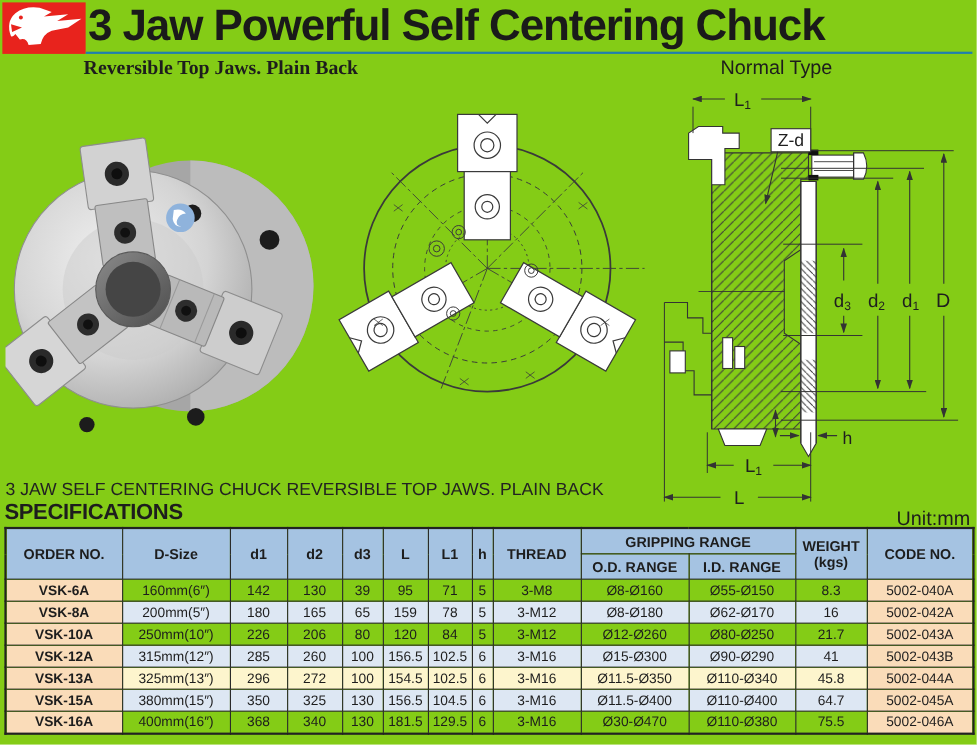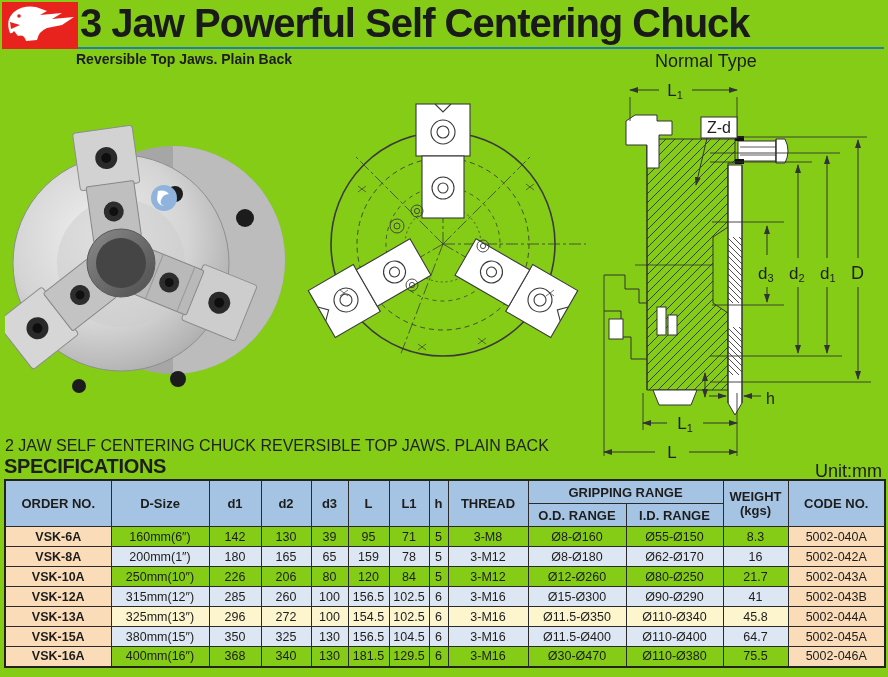--- a/index.html
+++ b/index.html
@@ -8,21 +8,21 @@
     --side-col-bg:#fadcb9; --highlight-bg:#fdf5cd; --border-dark:#222;
   }
   html,body{margin:0;padding:0;background:#fff;}
   .page{position:relative;width:888px;height:677px;background:#84cc16;overflow:hidden;
         font-family:"Liberation Sans",sans-serif;color:#1d1d1d;}
   .logo{position:absolute;left:2px;top:2px;width:76px;height:47px;}
   .title{position:absolute;left:80px;top:1px;font-size:40px;font-weight:bold;
          letter-spacing:-1px;color:#1a1a1a;white-space:nowrap;}
   .title-rule{position:absolute;left:78px;top:47px;width:806px;height:2px;
               background:var(--accent-rule);}
-  .sub-left{position:absolute;left:76px;top:51px;font-size:14px;font-weight:bold;}
+  .sub-left{position:absolute;left:76px;top:51px;font-size:18px;font-weight:bold;font-family:Liberation Serif, serif;}
   .sub-right{position:absolute;left:655px;top:51px;font-size:18px;font-weight:normal;}
   .fig{position:absolute;}
   .desc-line{position:absolute;left:5px;top:437px;font-size:16px;color:#222;white-space:nowrap;}
   .spec-title{position:absolute;left:4px;top:455px;font-size:20px;font-weight:bold;letter-spacing:-0.3px;}
   .unit-note{position:absolute;right:6px;top:461px;font-size:18px;}
   table.spec{position:absolute;left:4px;top:479px;width:880px;border-collapse:collapse;
              table-layout:fixed;font-size:12.5px;}
   table.spec{border:2px solid var(--border-dark);}
   table.spec th,table.spec td{border:1px solid #2a2a2a;text-align:center;padding:0;
              overflow:hidden;white-space:nowrap;}
@@ -272,21 +272,21 @@
     <text x="124" y="58" font-size="16" text-anchor="middle">Z-d</text>
     <text x="163" y="204" font-size="17"><tspan>d</tspan><tspan font-size="11" dy="3">3</tspan></text>
     <text x="194" y="204" font-size="17"><tspan>d</tspan><tspan font-size="11" dy="3">2</tspan></text>
     <text x="225" y="204" font-size="17"><tspan>d</tspan><tspan font-size="11" dy="3">1</tspan></text>
     <text x="256" y="204" font-size="18">D</text>
     <text x="171" y="329" font-size="16">h</text>
     <text x="90" y="354" font-size="17" text-anchor="middle"><tspan>L</tspan><tspan font-size="11" dy="3">1</tspan></text>
     <text x="77" y="383" font-size="17" text-anchor="middle">L</text>
   </svg>
 
-  <div class="desc-line">2 JAW SELF CENTERING CHUCK REVERSIBLE TOP JAWS. PLAIN BACK</div>
+  <div class="desc-line">3 JAW SELF CENTERING CHUCK REVERSIBLE TOP JAWS. PLAIN BACK</div>
   <div class="spec-title">SPECIFICATIONS</div>
   <div class="unit-note">Unit:mm</div>
 
   <table class="spec">
     <colgroup>
       <col style="width:106px">
         <col style="width:98px">
         <col style="width:52px">
         <col style="width:50px">
       <col style="width:37px">
@@ -333,21 +333,21 @@
         <td>71</td>
         <td>5</td>
         <td>3-M8</td>
         <td>Ø8-Ø160</td>
         <td>Ø55-Ø150</td>
         <td>8.3</td>
         <td>5002-040A</td>
       </tr>
       <tr>
         <td class="order">VSK-8A</td>
-        <td>200mm(1″)</td>
+        <td>200mm(5″)</td>
         <td>180</td>
         <td>165</td>
         <td>65</td>
         <td>159</td>
         <td>78</td>
         <td>5</td>
         <td>3-M12</td>
         <td>Ø8-Ø180</td>
         <td>Ø62-Ø170</td>
         <td>16</td>

